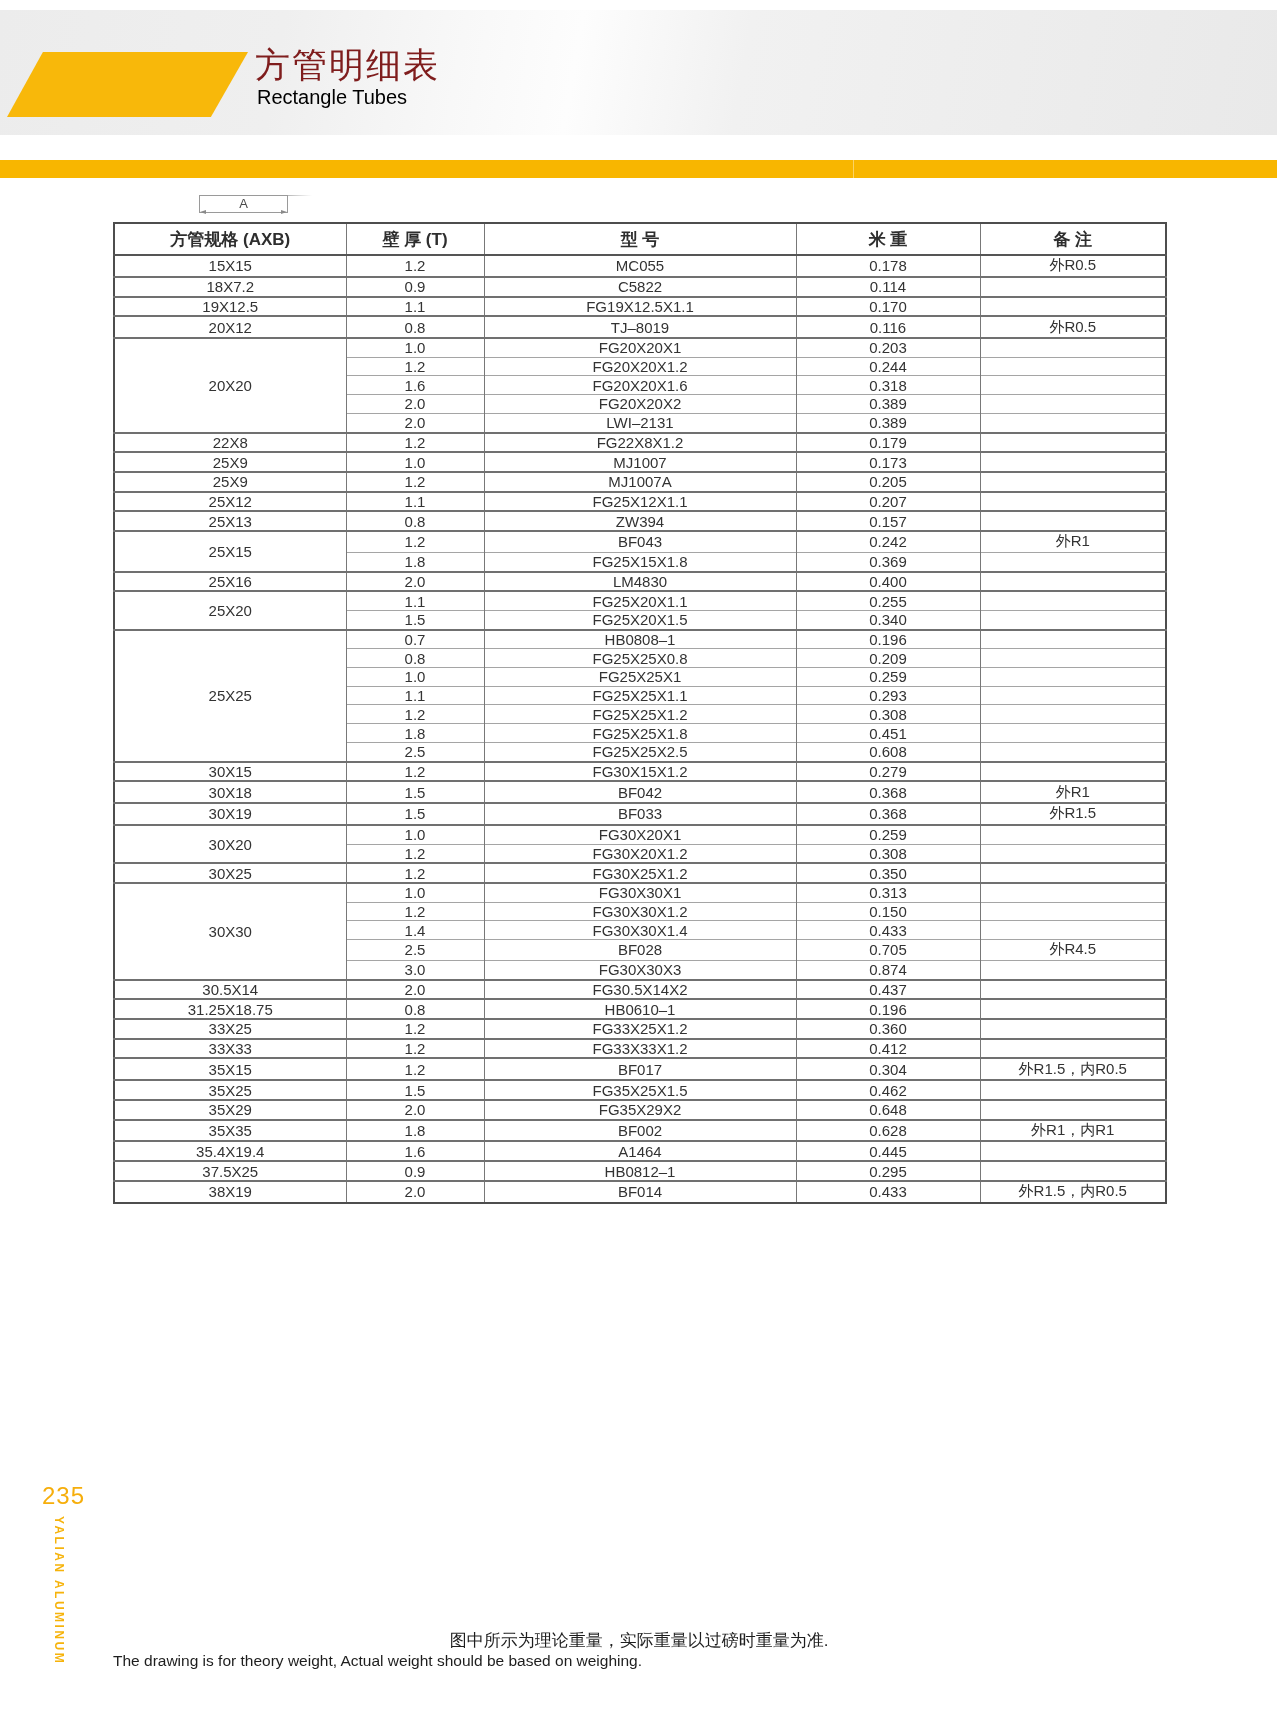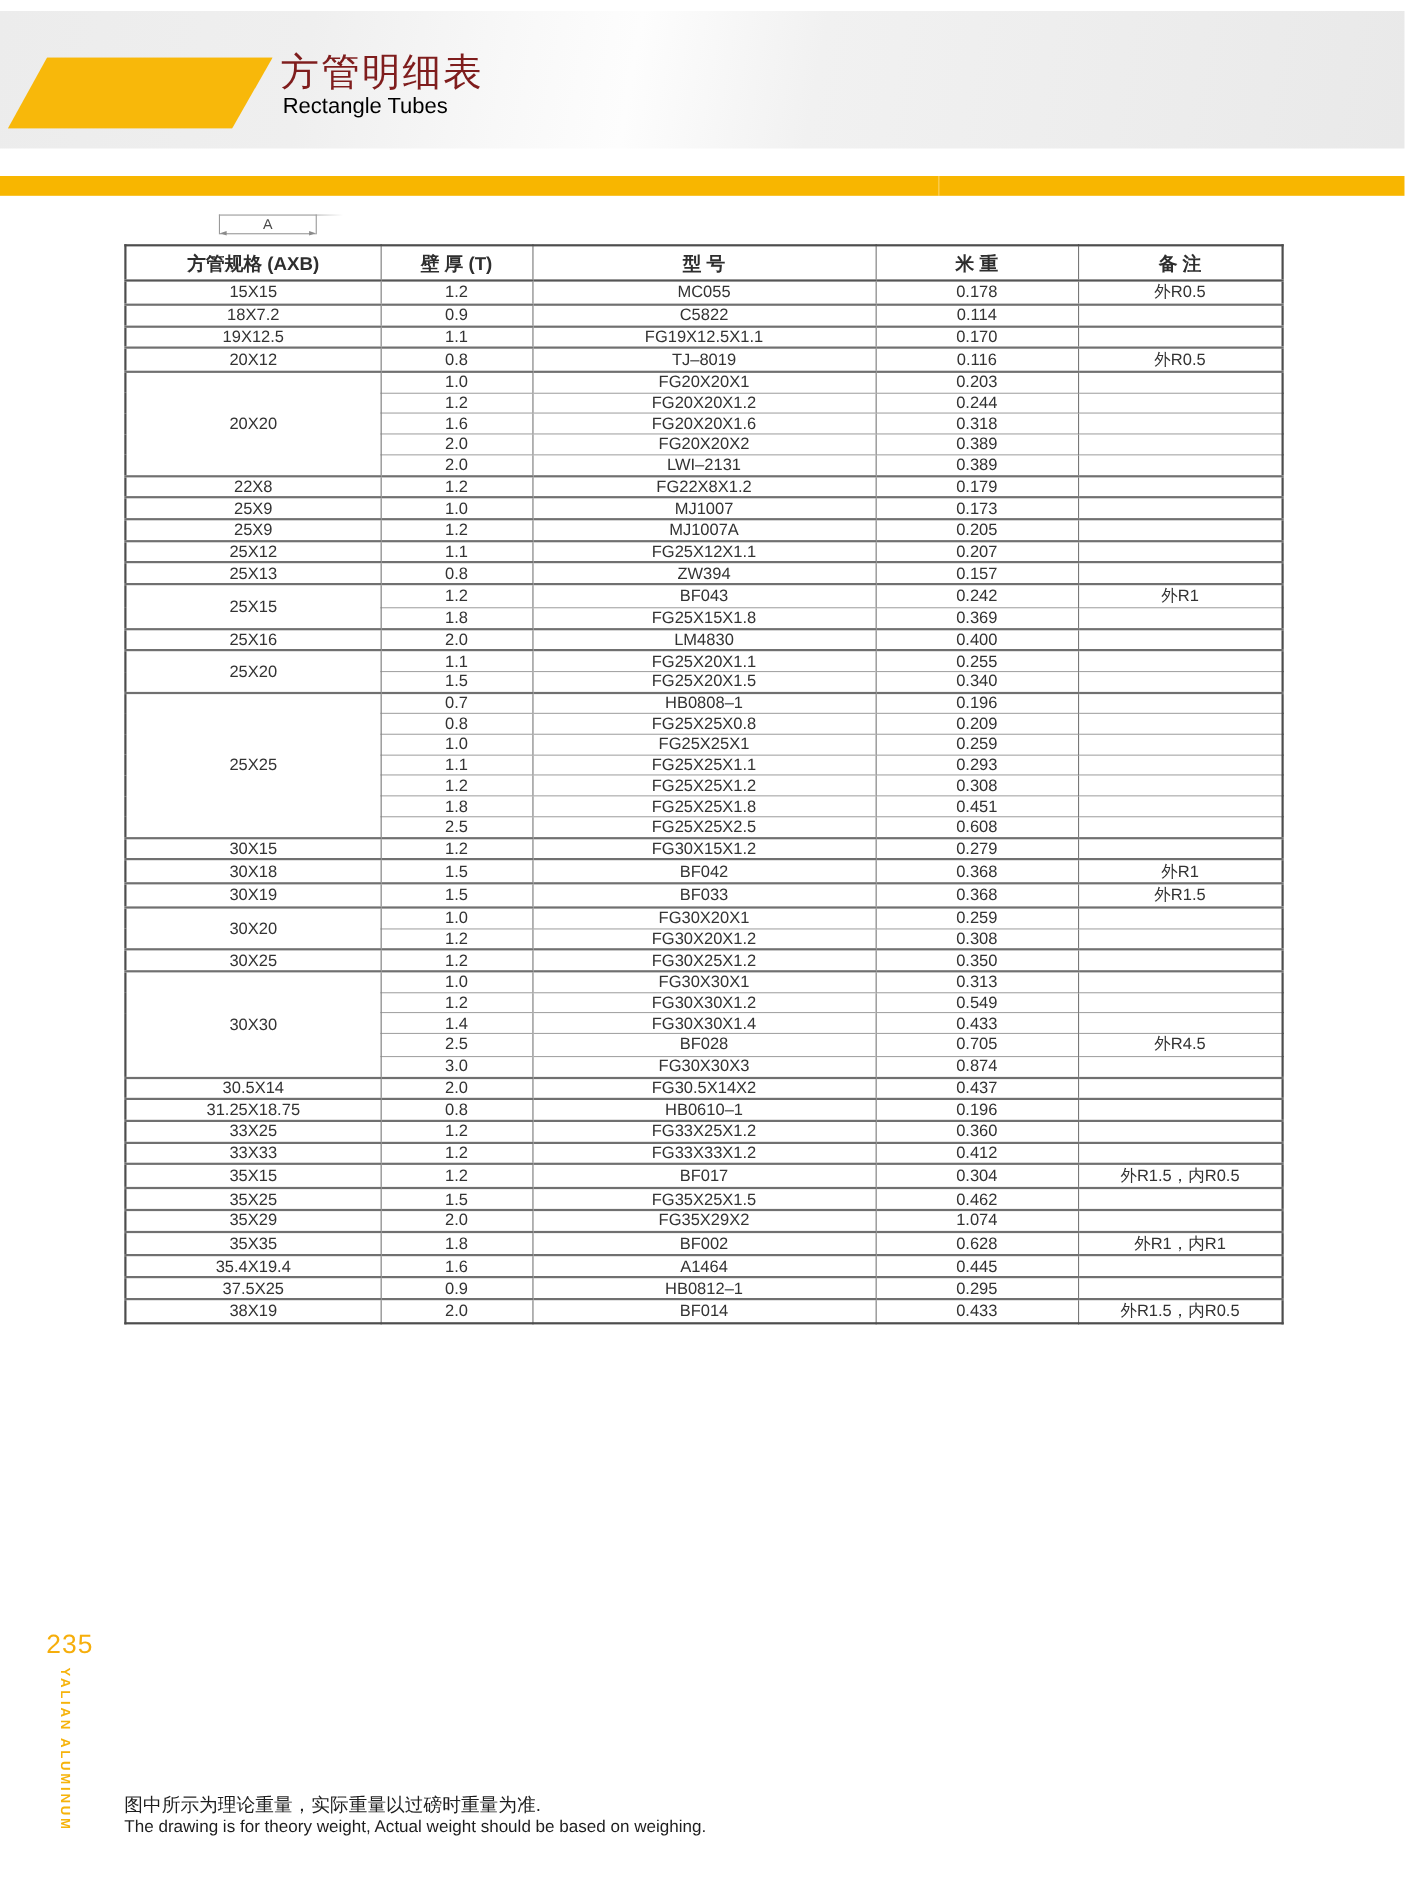--- a/index.html
+++ b/index.html
@@ -70,21 +70,21 @@
   }
   .tube-table td {
     font-size:15px; color:#333; text-align:center; padding:0;
     border-top:1px solid #a5a5a5; border-right:1px solid #787878;
     white-space:nowrap; overflow:hidden;
   }
   .tube-table tr.gs td { border-top:2px solid #707070; }
 
   
   .foot-cn {
-    position:absolute; top:1629px; left:113px; width:1052px; 
+    position:absolute; top:1629px; left:113px; width:1052px; text-align:center;
     font-size:17px; color:#1e1e1e;
   }
   .foot-en {
     position:absolute; top:1652px; left:113px; width:1052px; text-align:left;
     font-size:15.5px; color:#1e1e1e;
   }
 
   
   .pagenum {
     position:absolute; left:42px; top:1482px;
@@ -346,21 +346,21 @@
       <tr class="gs">
         <td rowspan="5">30X30</td>
         <td>1.0</td>
         <td>FG30X30X1</td>
         <td>0.313</td>
         <td></td>
       </tr>
       <tr>
         <td>1.2</td>
         <td>FG30X30X1.2</td>
-        <td>0.549</td>
+        <td>0.150</td>
         <td></td>
       </tr>
       <tr>
         <td>1.4</td>
         <td>FG30X30X1.4</td>
         <td>0.433</td>
         <td></td>
       </tr>
       <tr>
         <td>2.5</td>
@@ -413,21 +413,21 @@
         <td rowspan="1">35X25</td>
         <td>1.5</td>
         <td>FG35X25X1.5</td>
         <td>0.462</td>
         <td></td>
       </tr>
       <tr class="gs">
         <td rowspan="1">35X29</td>
         <td>2.0</td>
         <td>FG35X29X2</td>
-        <td>1.074</td>
+        <td>0.648</td>
         <td></td>
       </tr>
       <tr class="gs">
         <td rowspan="1">35X35</td>
         <td>1.8</td>
         <td>BF002</td>
         <td>0.628</td>
         <td>外R1，内R1</td>
       </tr>
       <tr class="gs">

